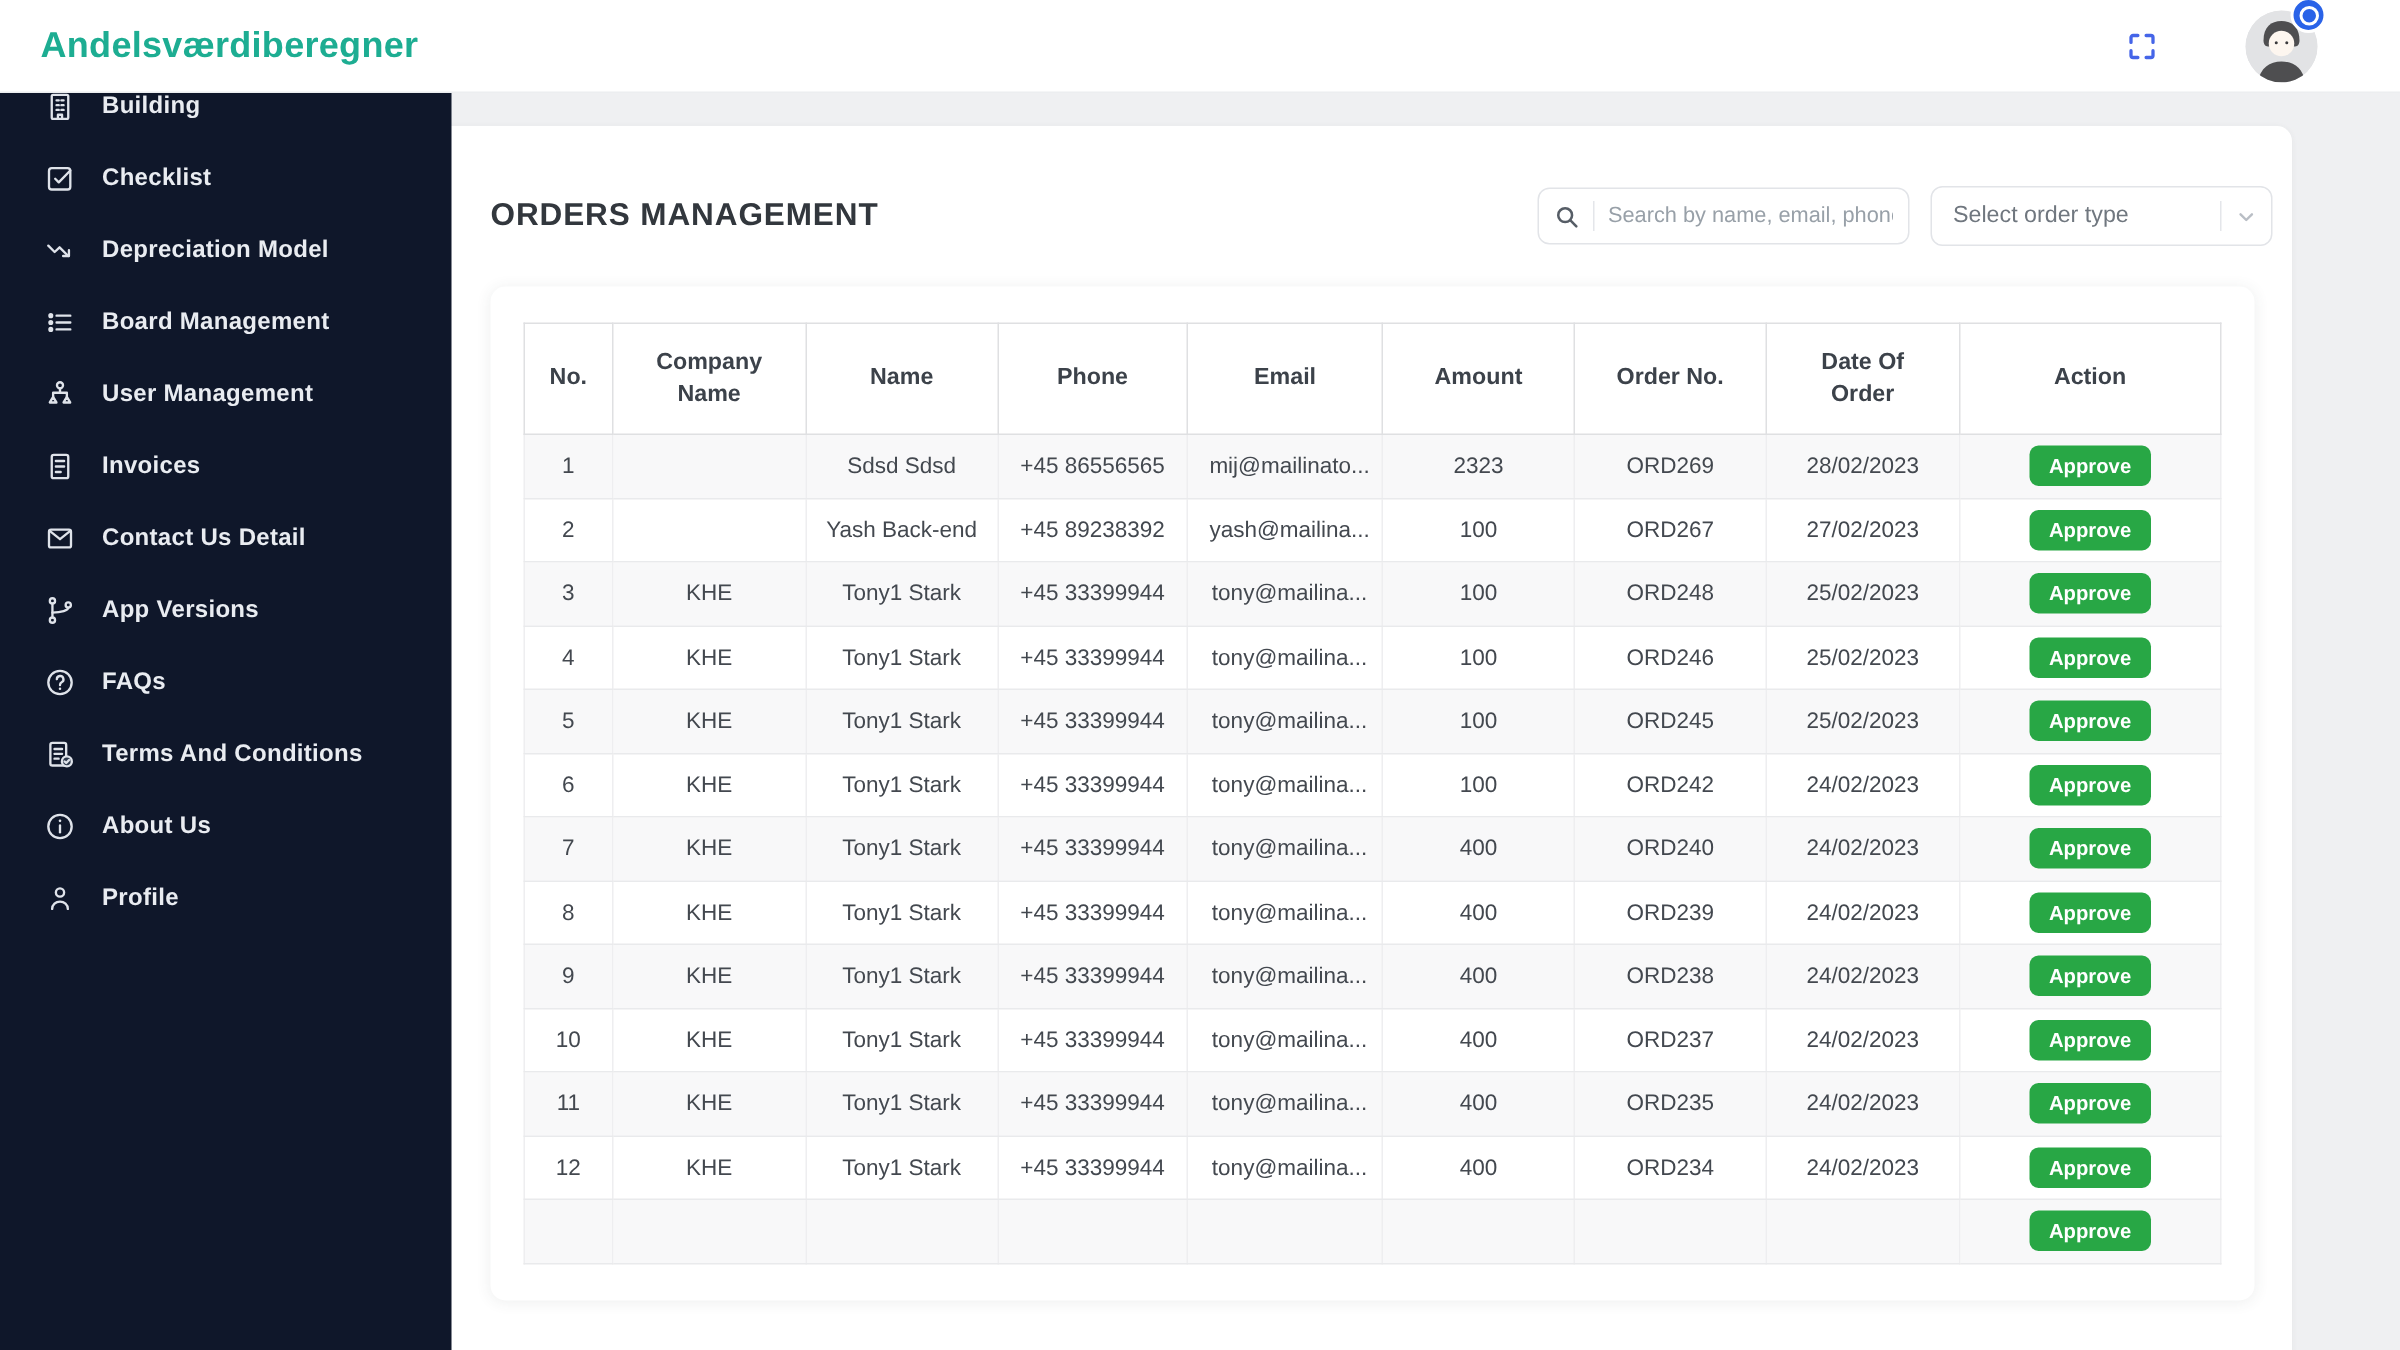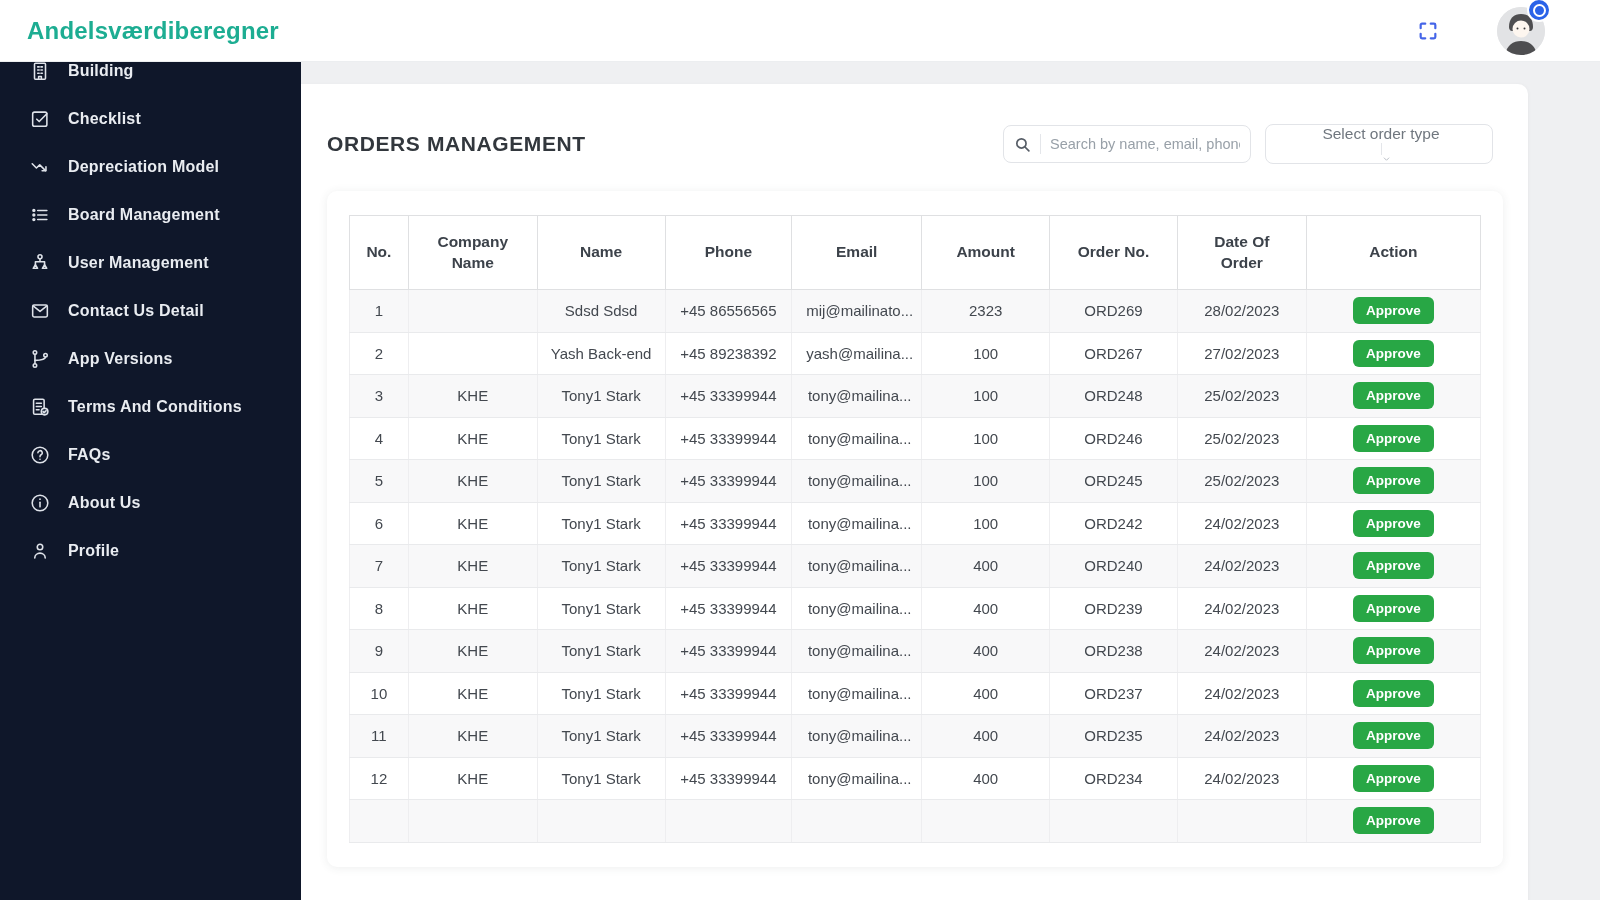--- a/index.html
+++ b/index.html
@@ -27,32 +27,32 @@
   .nav-item .nav-icon { width:24px; height:24px; margin-right:16px; flex:0 0 24px; display:flex;
               align-items:center; justify-content:center; color:#dfe3ea; }
   .nav-item.active { background:#fdfdfd; color:#333a45; border-radius:8px; margin:0 18px 0 12px;
               padding-left:16px; height:40px; }
   .nav-item.active .nav-icon { color:#333a45; }
   .nav-icon svg { width:22px; height:22px; }
 
   
   .main-card { position:absolute; left:281px; top:84px; width:1247px; height:840px; background:#ffffff;
                border-radius:10px; box-shadow:0 1px 4px rgba(60,64,67,.06); }
-  .card-head { display:flex; align-items:center; justify-content:space-between; padding:40px 35px 0 46px; }
+  .card-head { display:flex; align-items:center; justify-content:space-between; padding:40px 13px 0 46px; }
   .page-title { font-size:21px; font-weight:bold; color:#32373d; letter-spacing:.6px; }
   .head-controls { display:flex; align-items:center; gap:14px; }
   .searchbox { display:flex; align-items:center; width:248px; height:38px; border:1px solid #e2e4e8;
                border-radius:8px; padding:0 10px; background:#fff; }
   .searchbox .divider, .selectbox .divider { width:1px; height:20px; background:#e4e6ea; }
   .searchbox input { border:none; outline:none; flex:1; margin-left:9px; font-size:14.5px; color:#3c424a;
                font-family:"Liberation Sans", sans-serif; }
   .searchbox input::placeholder { color:#98a0a8; }
   .search-icon { width:17px; height:17px; margin-right:9px; flex:0 0 17px; }
   .selectbox { display:flex; align-items:center; width:228px; height:40px; border:1px solid #e2e4e8;
-               border-radius:8px; padding:0 10px 0 14px; background:#fff; cursor:pointer;flex-direction:column; }
+               border-radius:8px; padding:0 10px 0 14px; background:#fff; cursor:pointer; }
   .selectbox .sel-text { flex:1; font-size:15.5px; color:#70777f; }
   .chevron { width:13px; height:13px; margin-left:10px; }
 
   
   .tab-strip { margin:27px 25px 0 23px; border-top:1px solid #ebebee; padding-top:11px; }
   .tabs { display:flex; border-bottom:1px solid #ebebee; }
   .tab { padding:11px 29px 13px; font-size:15px; font-weight:bold; letter-spacing:.4px; color:#42474e;
          cursor:pointer; position:relative; }
   .tab.active { color:#5163c6; }
   .tab.active::after { content:""; position:absolute; left:0; right:0; bottom:-2px; height:3px;
@@ -149,20 +149,29 @@
             <path d="M12 7.5v3.2M7 13.5v-2.8h10v2.8"></path>
             <path d="M7 13.8l-2.4 4h4.8z"></path>
             <path d="M17 13.8l-2.4 4h4.8z"></path>
           </svg>
         </span>
         <span>User Management</span>
       </div>
       <div class="nav-item">
         <span class="nav-icon">
           <svg viewBox="0 0 24 24" fill="none" stroke="currentColor" stroke-width="1.7" stroke-linecap="round" stroke-linejoin="round">
+            <rect x="6" y="3.5" width="12" height="17" rx="1.5"></rect>
+            <path d="M9 8h6M9 12h6M9 16h3.5"></path>
+          </svg>
+        </span>
+        <span>Invoices</span>
+      </div>
+      <div class="nav-item">
+        <span class="nav-icon">
+          <svg viewBox="0 0 24 24" fill="none" stroke="currentColor" stroke-width="1.7" stroke-linecap="round" stroke-linejoin="round">
             <rect x="4" y="5.5" width="16" height="13" rx="1.5"></rect>
             <path d="M4.5 6.5l7.5 6 7.5-6"></path>
           </svg>
         </span>
         <span>Contact Us Detail</span>
       </div>
       <div class="nav-item">
         <span class="nav-icon">
           <svg viewBox="0 0 24 24" fill="none" stroke="currentColor" stroke-width="1.7" stroke-linecap="round" stroke-linejoin="round">
             <circle cx="6.5" cy="5" r="1.9"></circle>
@@ -170,37 +179,37 @@
             <circle cx="18" cy="8" r="1.9"></circle>
             <path d="M6.5 7v10"></path>
             <path d="M6.5 13.5c6.5 0 11.5-1.5 11.5-3.6"></path>
           </svg>
         </span>
         <span>App Versions</span>
       </div>
       <div class="nav-item">
         <span class="nav-icon">
           <svg viewBox="0 0 24 24" fill="none" stroke="currentColor" stroke-width="1.7" stroke-linecap="round" stroke-linejoin="round">
+            <circle cx="12" cy="12" r="8.5"></circle>
+            <path d="M9.7 9.6a2.4 2.4 0 1 1 3.5 2.2c-.85.45-1.2 1-1.2 2"></path>
+            <circle cx="12" cy="16.6" r=".9" fill="currentColor" stroke="none"></circle>
+          </svg>
+        </span>
+        <span>FAQs</span>
+      </div>
+      <div class="nav-item">
+        <span class="nav-icon">
+          <svg viewBox="0 0 24 24" fill="none" stroke="currentColor" stroke-width="1.7" stroke-linecap="round" stroke-linejoin="round">
             <rect x="5" y="3.5" width="11.5" height="16.5" rx="1.5"></rect>
             <path d="M8 8h5.5M8 11.5h5.5M8 15h3"></path>
             <circle cx="17" cy="17" r="3.6" fill="#2f3b4e"></circle>
             <path d="M15.4 17.1l1.1 1.1 2.1-2.2"></path>
           </svg>
         </span>
         <span>Terms And Conditions</span>
-      </div>
-      <div class="nav-item">
-        <span class="nav-icon">
-          <svg viewBox="0 0 24 24" fill="none" stroke="currentColor" stroke-width="1.7" stroke-linecap="round" stroke-linejoin="round">
-            <circle cx="12" cy="12" r="8.5"></circle>
-            <path d="M9.7 9.6a2.4 2.4 0 1 1 3.5 2.2c-.85.45-1.2 1-1.2 2"></path>
-            <circle cx="12" cy="16.6" r=".9" fill="currentColor" stroke="none"></circle>
-          </svg>
-        </span>
-        <span>FAQs</span>
       </div>
       <div class="nav-item">
         <span class="nav-icon">
           <svg viewBox="0 0 24 24" fill="none" stroke="currentColor" stroke-width="1.7" stroke-linecap="round" stroke-linejoin="round">
             <circle cx="12" cy="12" r="8.5"></circle>
             <path d="M12 11.2v5"></path>
             <circle cx="12" cy="7.9" r=".95" fill="currentColor" stroke="none"></circle>
           </svg>
         </span>
         <span>About Us</span>

